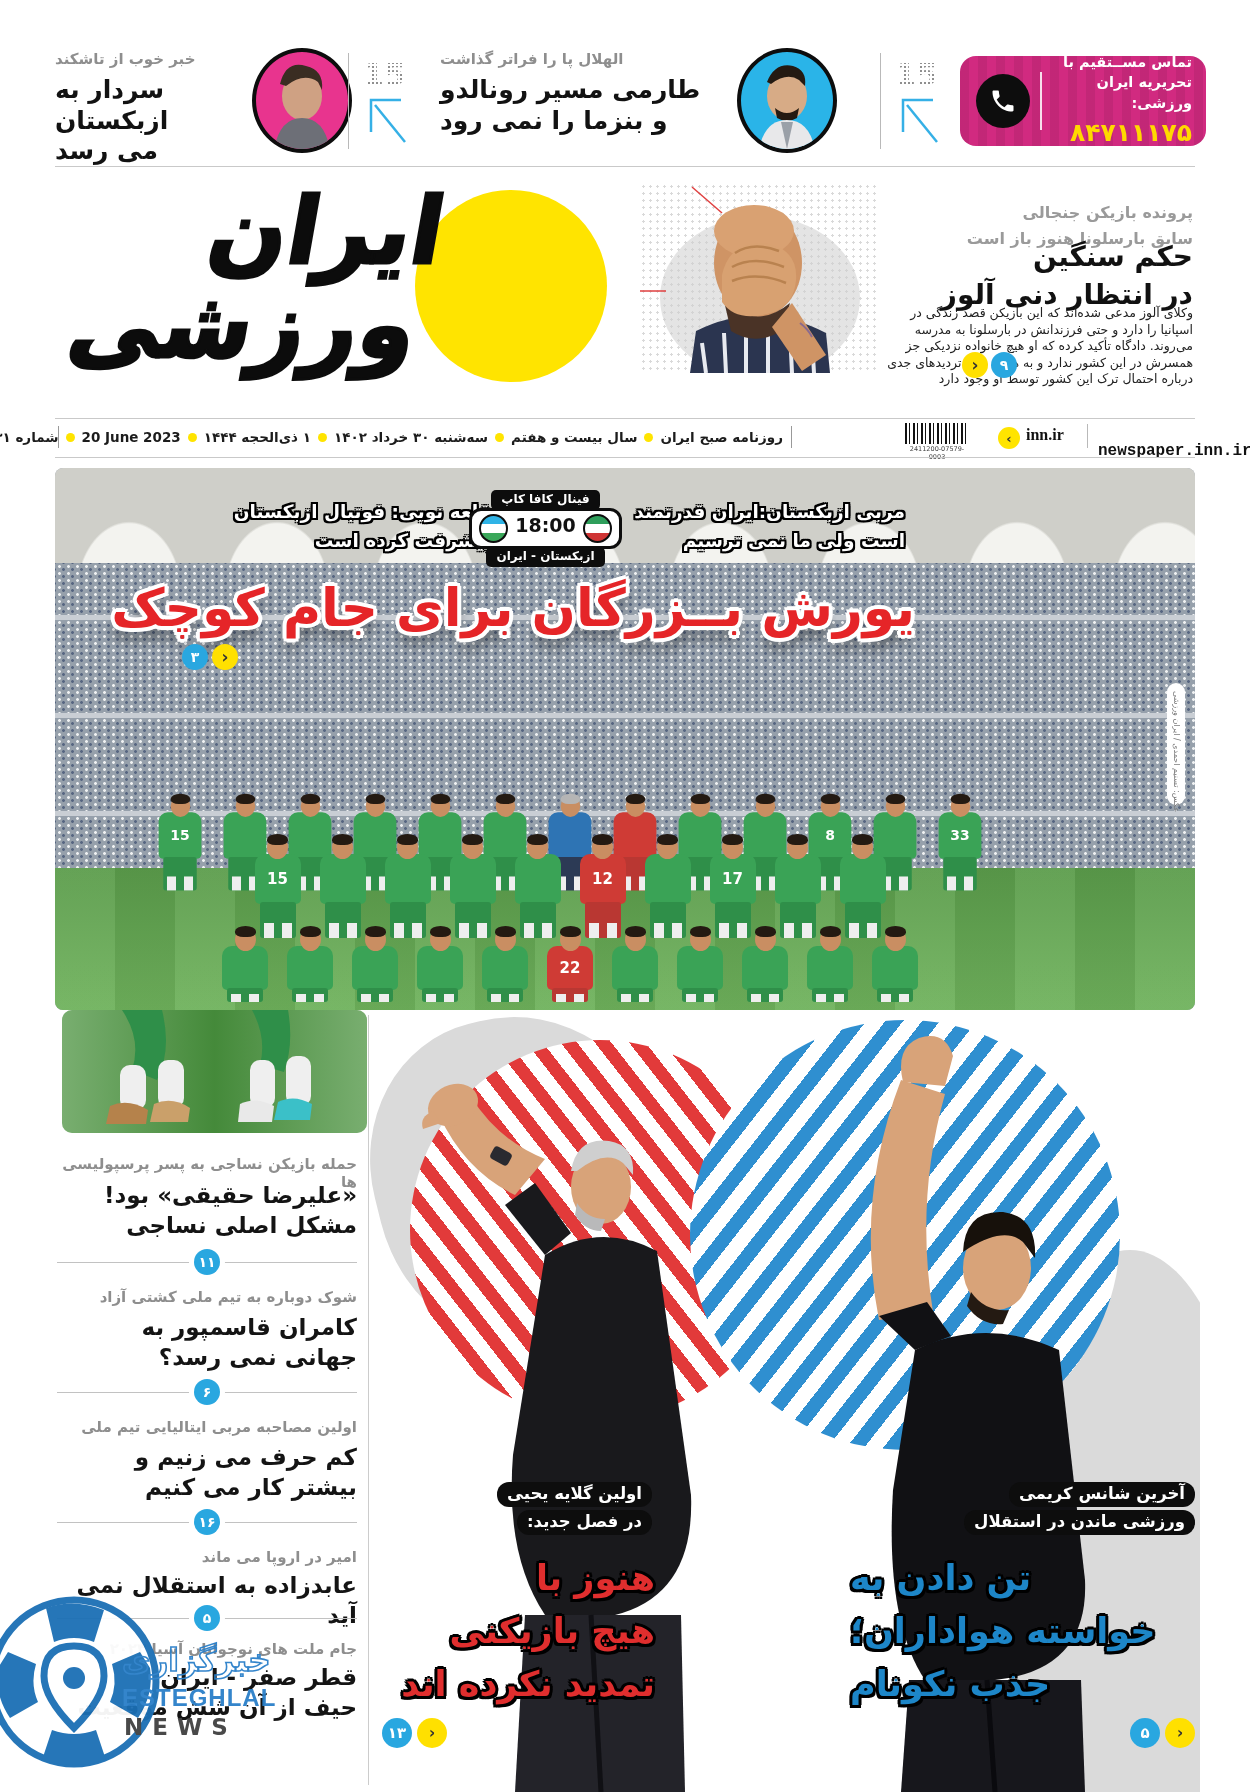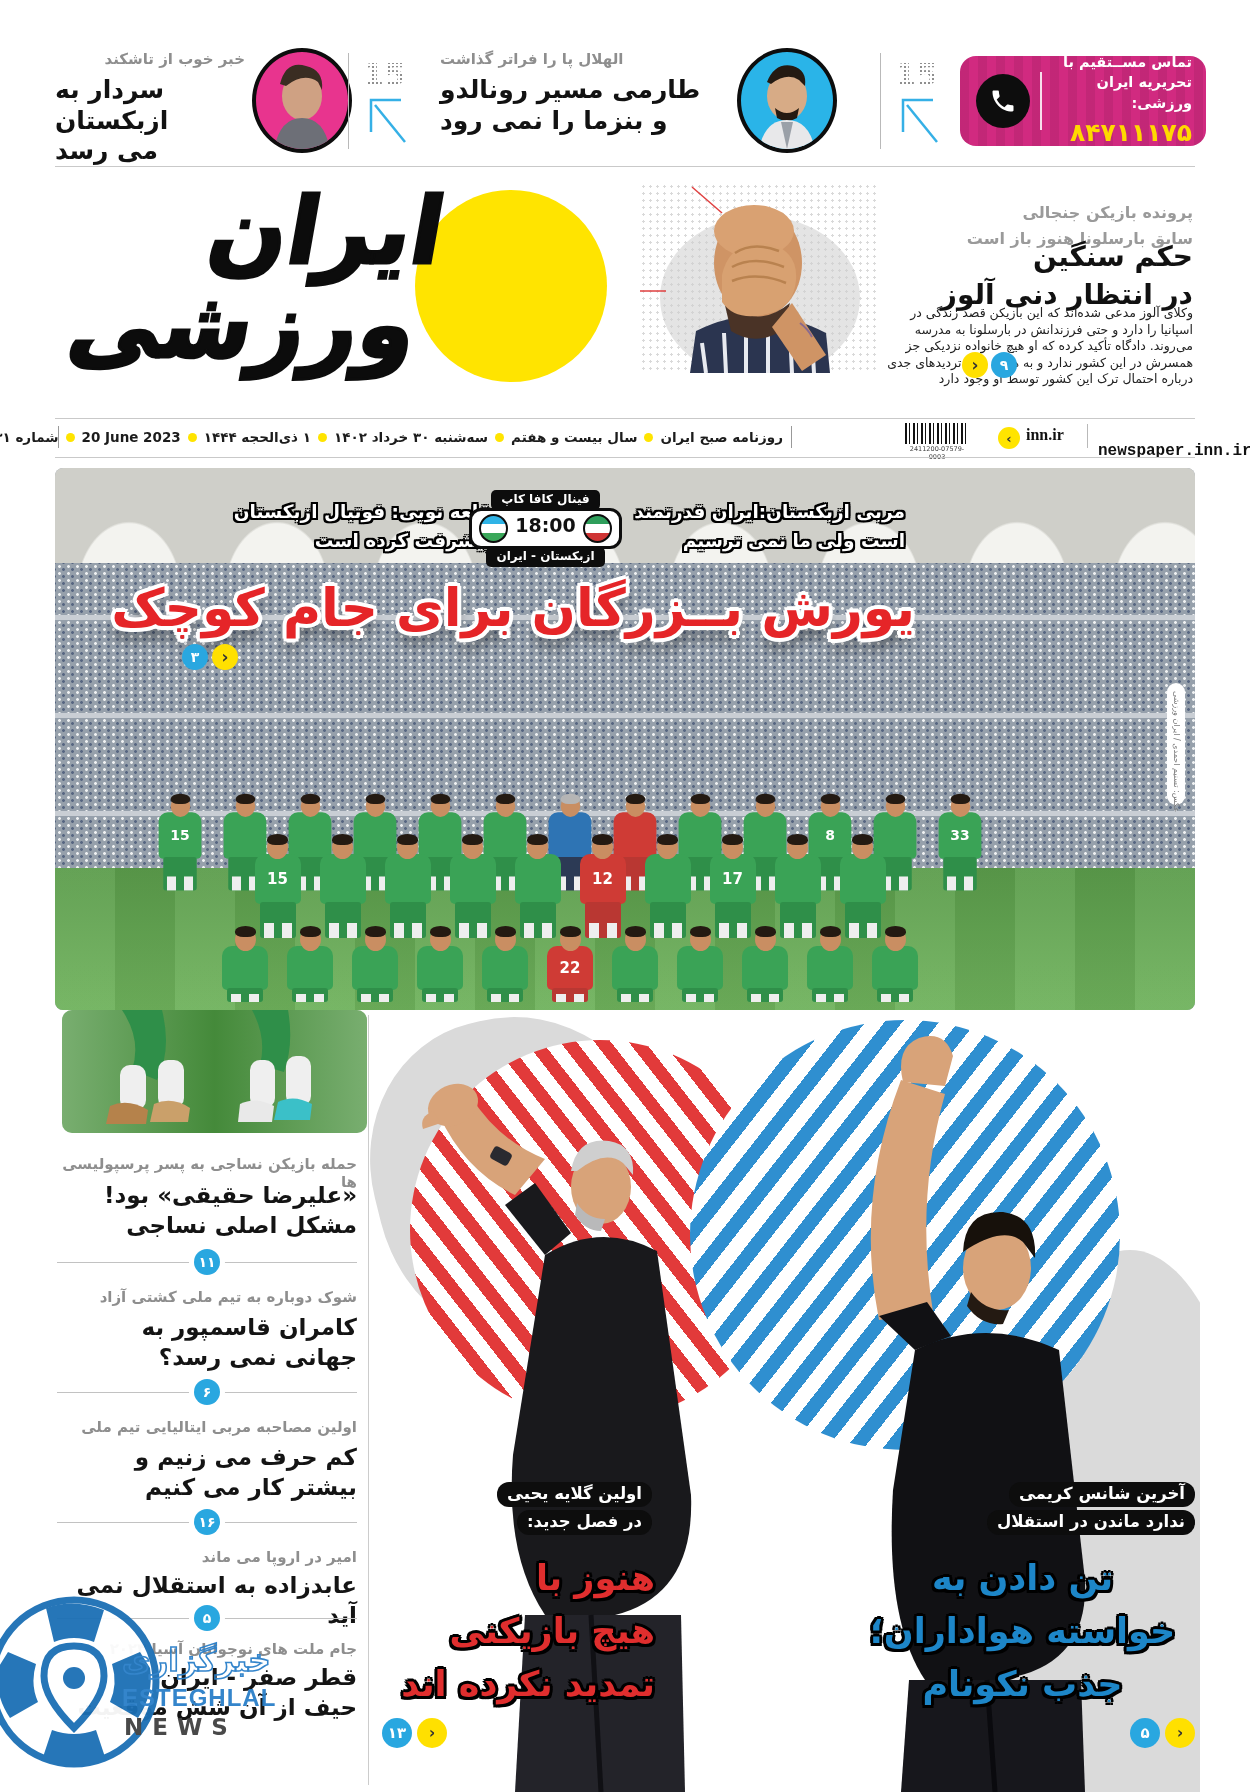--- a/index.html
+++ b/index.html
@@ -140,21 +140,21 @@
   #wm-l2{position:absolute;left:122px;top:94px;font-size:24px;font-weight:900;color:#2a7fc9;
      font-family:"Liberation Sans","DejaVu Sans",sans-serif;letter-spacing:1px;direction:ltr;}
   #wm-l3{position:absolute;left:124px;top:124px;font-size:23px;font-weight:900;color:#404040;letter-spacing:9px;direction:ltr;}
 </style>
 </head>
 <body>
 
 <div id="page">
 
   <div class="abs" style="left:55px;top:45px;width:350px;height:112px;">
-    <div class="abs teaser-kicker" style="left:0;top:5px;width:190px;text-align:right;direction:rtl;">خبر خوب از تاشکند</div>
+    <div class="abs teaser-kicker" style="left:0;top:5px;width:190px;text-align:left;direction:rtl;">خبر خوب از تاشکند</div>
     <div class="abs teaser-head" style="left:0;top:30px;width:190px;text-align:left;">
       <div>سردار به ازبکستان</div>
       <div>می رسد</div>
     </div>
     <div class="circ-photo" style="left:197px;top:3px;background:#e8348e;">
       <svg width="92" height="97" viewBox="0 0 92 97">
         <ellipse cx="46" cy="44" rx="20" ry="24" fill="#cfa183"></ellipse>
         <path d="M24 32 Q30 8 50 14 Q68 18 66 38 L62 30 Q48 20 30 34 Z" fill="#3a2d22"></path>
         <path d="M18 97 Q24 66 46 66 Q68 66 74 97 Z" fill="#6d6f77"></path>
       </svg>
@@ -587,23 +587,23 @@
       <div>هیچ بازیکنی</div>
       <div>تمدید نکرده اند</div>
     </div>
     <div class="abs" style="left:12px;top:708px;display:flex;gap:5px;">
       <div class="badge yellow lg">‹</div>
       <div class="badge blue lg">۱۳</div>
     </div>
 
     <div class="abs" style="left:545px;top:472px;width:280px;text-align:right;">
       <div><span class="bpill">آخرین شانس کریمی</span></div>
-      <div><span class="bpill">ندارد ماندن در استقلال</span></div>
-    </div>
-    <div class="abs big-blue" style="left:480px;top:542px;width:345px;text-align:center;">
+      <div><span class="bpill">ورزشی ماندن در استقلال</span></div>
+    </div>
+    <div class="abs big-blue" style="left:480px;top:542px;width:345px;text-align:left;">
       <div>تن دادن به</div>
       <div>خواسته هواداران؛</div>
       <div>جذب نکونام</div>
     </div>
     <div class="abs" style="left:760px;top:708px;display:flex;gap:5px;">
       <div class="badge yellow lg">‹</div>
       <div class="badge blue lg">۵</div>
     </div>
   </div>
 

